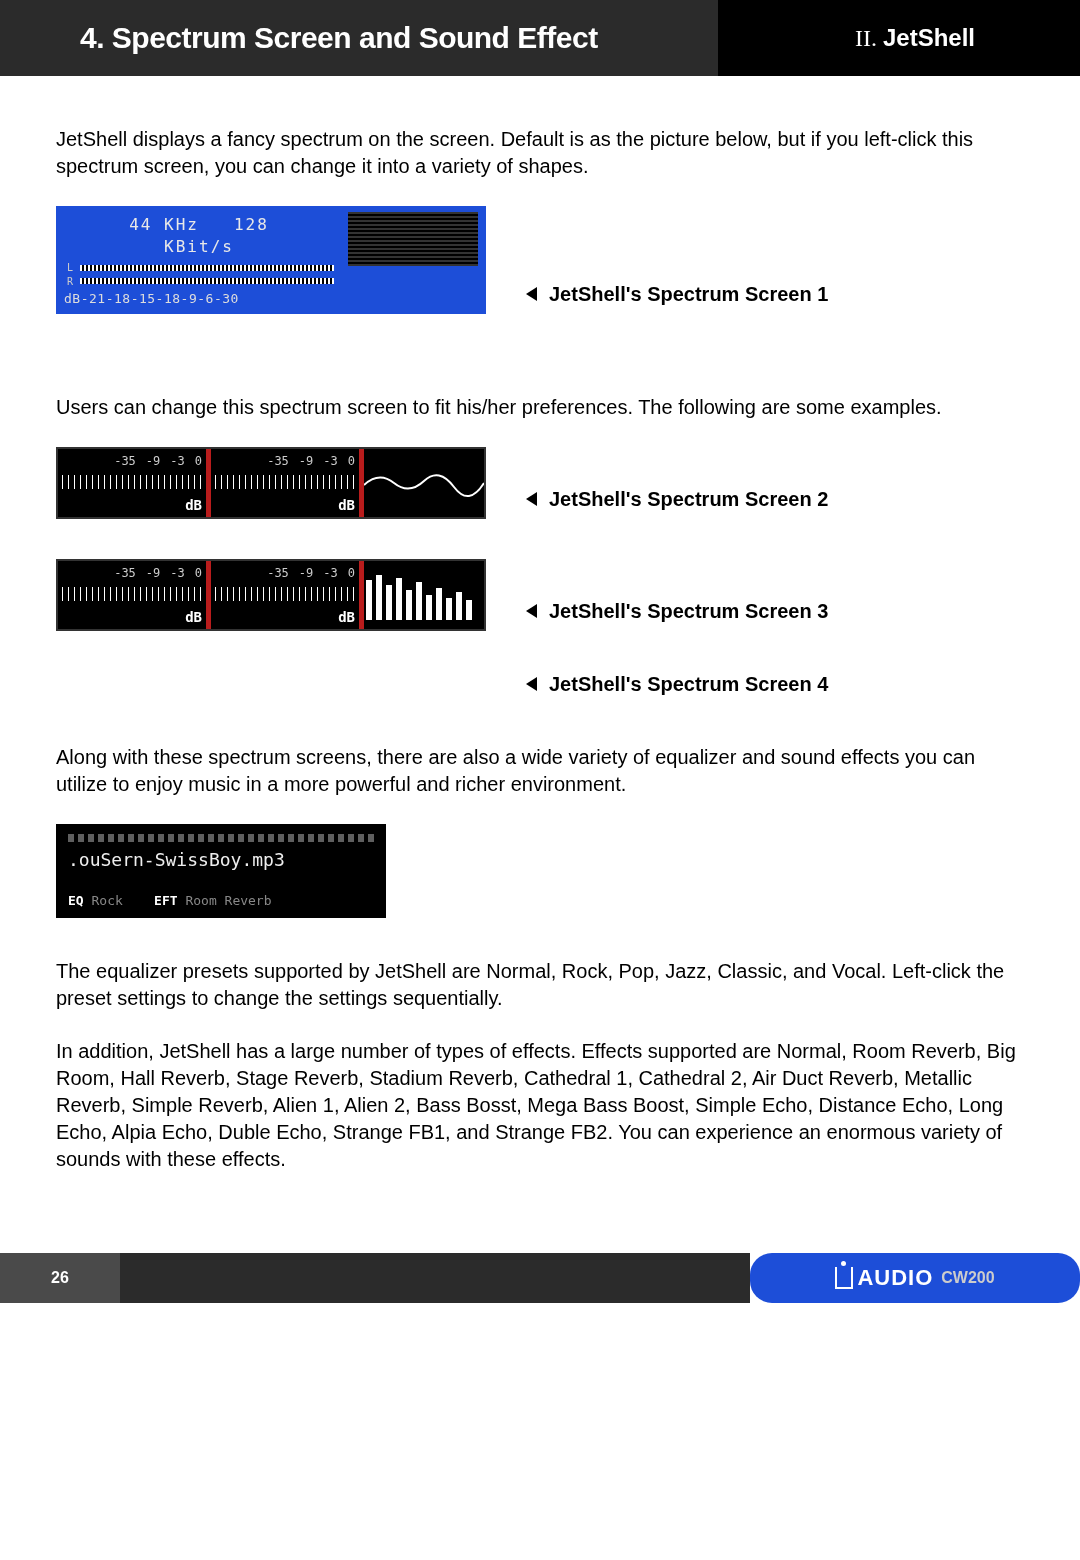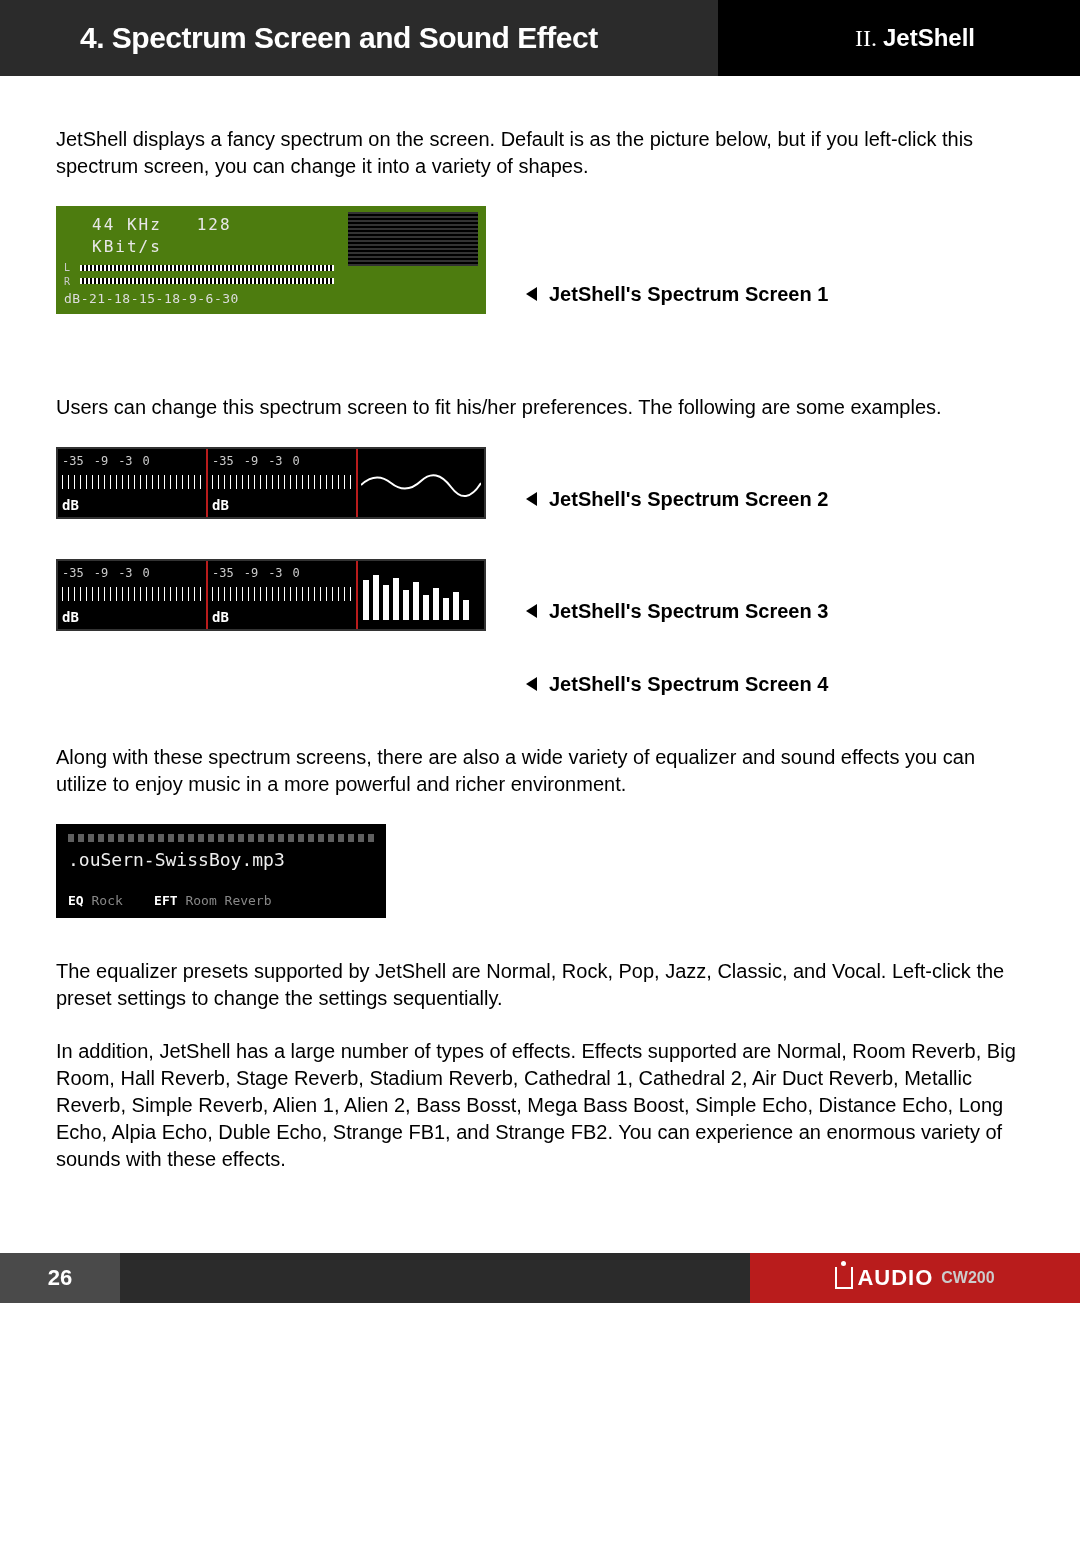--- a/index.html
+++ b/index.html
@@ -52,27 +52,28 @@
   .para {
     margin: 0 0 26px 0;
   }
   .fig-row {
     display: flex;
     align-items: flex-end;
     margin-bottom: 40px;
     gap: 40px;
   }
   .fig-placeholder {
-    background: #4d7c0f;
+    background: #1d4ed8;
     color: #fff;
     font-family: monospace;
     font-size: 10px;
     padding: 6px 8px;
     width: 430px;
     box-sizing: border-box;
+    text-align: center;
   }
   .fig1-top {
     font-size: 16px;
     letter-spacing: 2px;
     color: #e8e8e8;
     padding: 2px 28px 4px 28px;
   }
   .fig1-row {
     display: flex;
     align-items: center;
@@ -124,24 +125,24 @@
     width: 430px;
     height: 72px;
     display: flex;
     font-family: monospace;
     font-size: 13px;
     box-sizing: border-box;
     border: 2px solid #333;
   }
   .meter-panel {
     width: 140px;
-    border-right: 2px solid #b91c1c;
+    border-right: 5px solid #b91c1c;
     display: flex;
     flex-direction: column;
-    align-items: flex-start;
+    align-items: flex-end;
     justify-content: space-between;
     padding: 4px 4px 2px 4px;
   }
   .meter-scale {
     display: flex;
     gap: 10px;
     color: #ccc;
     font-size: 12px;
   }
   .meter-db {
@@ -199,36 +200,37 @@
     height: 50px;
     margin-top: 80px;
   }
   .footer-left {
     width: 120px;
     background: #4a4a4a;
     color: #fff;
     display: flex;
     align-items: center;
     justify-content: center;
-    font-size: 22px;
+    font-size: 16px;
     font-weight: bold;
   }
   .footer-mid {
     flex: 1;
     background: #2b2b2b;
   }
   .footer-right {
     width: 330px;
-    background: #b91c1c;
+    background: #1d4ed8;
     color: #fff;
     display: flex;
     align-items: center;
     justify-content: center;
     font-size: 20px;
     gap: 8px;
+    border-radius: 22px;
   }
   .audio-logo {
     font-weight: bold;
     letter-spacing: 1px;
     font-size: 22px;
     display: inline-flex;
     align-items: center;
     gap: 4px;
   }
   .logo-mark {

